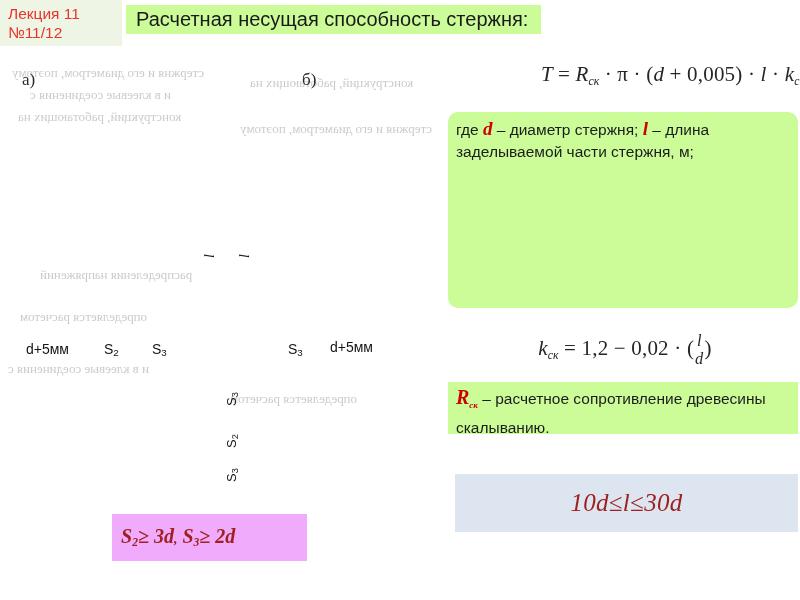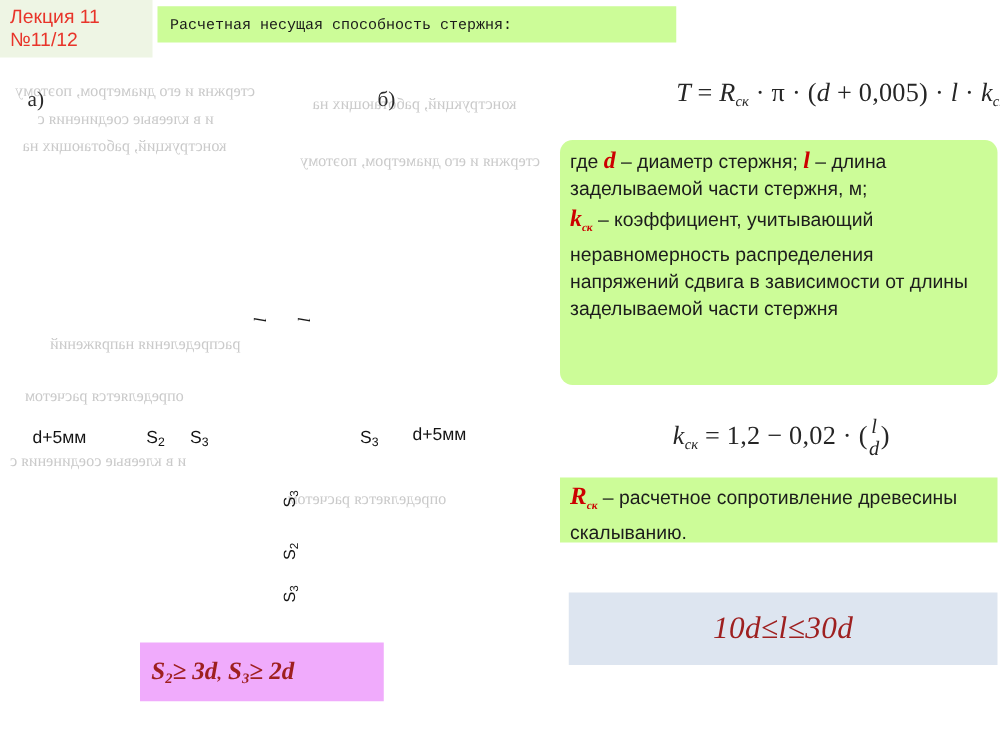--- a/index.html
+++ b/index.html
@@ -23,22 +23,22 @@
     color:#e8342a;font-size:15.5px;line-height:19px;
     font-family:"Liberation Sans",sans-serif;white-space:nowrap;
   }
 
   .title-box{
     position:absolute;left:126px;top:5px;width:415px;height:29px;
     background:#ccfc98;
     display:flex;align-items:center;padding-left:10px;box-sizing:border-box;
   }
   .title-text{
-    font-size:12px;color:#1a1a1a;white-space:nowrap;
-    font-family:Liberation Mono, monospace;
+    font-size:20px;color:#1a1a1a;white-space:nowrap;
+    font-family:Liberation Sans, sans-serif;
   }
 
   
   .formula-main{
     position:absolute;left:465px;top:52px;width:340px;height:46px;
     display:flex;align-items:center;justify-content:flex-end;
   }
   .mathserif{
     font-family:"Liberation Serif",serif;
     font-style:italic;color:#262626;
@@ -420,21 +420,21 @@
 
     <div class="panel-label" style="left:22px;top:12px;">а)</div>
     <div class="panel-label" style="left:302px;top:12px;">б)</div>
 
     <div class="ilabel" style="left:202px;top:200px;">l</div>
     <div class="ilabel" style="left:237px;top:200px;">l</div>
 
     <div class="dimlabel" style="left:26px;top:283px;">
       <span>d+5мм</span>
     </div>
-    <div class="dimlabel" style="left:104px;top:283px;margin-left:13px;">
+    <div class="dimlabel" style="left:104px;top:283px;">
       <span>S</span><sub>2</sub>
     </div>
     <div class="dimlabel" style="left:152px;top:283px;">
       <span>S</span><sub>3</sub>
     </div>
 
     <div class="dimlabel" style="left:288px;top:283px;">
       <span>S</span><sub>3</sub>
     </div>
     <div class="dimlabel" style="left:330px;top:281px;">
@@ -463,27 +463,20 @@
       <span class="up">·</span>
       <span>k</span><sub>ск</sub>
     </span>
   </div>
 
   <div class="green-block">
     <div class="gtext">
       <span>где </span><span class="var">d</span><span> – диаметр стержня; </span><span class="var">l</span><span> – длина</span>
       <span>заделываемой части стержня, м;</span>
     </div>
-    <div class="gtext" style="margin-top:3px;">
-      <span class="var">k</span><sub class="var" style="font-size:9px;vertical-align:-4px;">ск</sub><span> – коэффициент, учитывающий</span>
-      <span>неравномерность распределения</span>
-      <span>напряжений сдвига в зависимости</span>
-      <span>от длины заделываемой части</span>
-      <span>стержня</span>
-    </div>
   </div>
 
   <div class="formula-k">
     <span class="mathserif mfrm">
       <span>k</span><sub>ск</sub>
       <span class="up">= 1,2 − 0,02 · (</span><span class="frac">
           <span class="num">l</span>
           <span class="den">d</span>
         </span><span class="up">)</span>
     </span>

